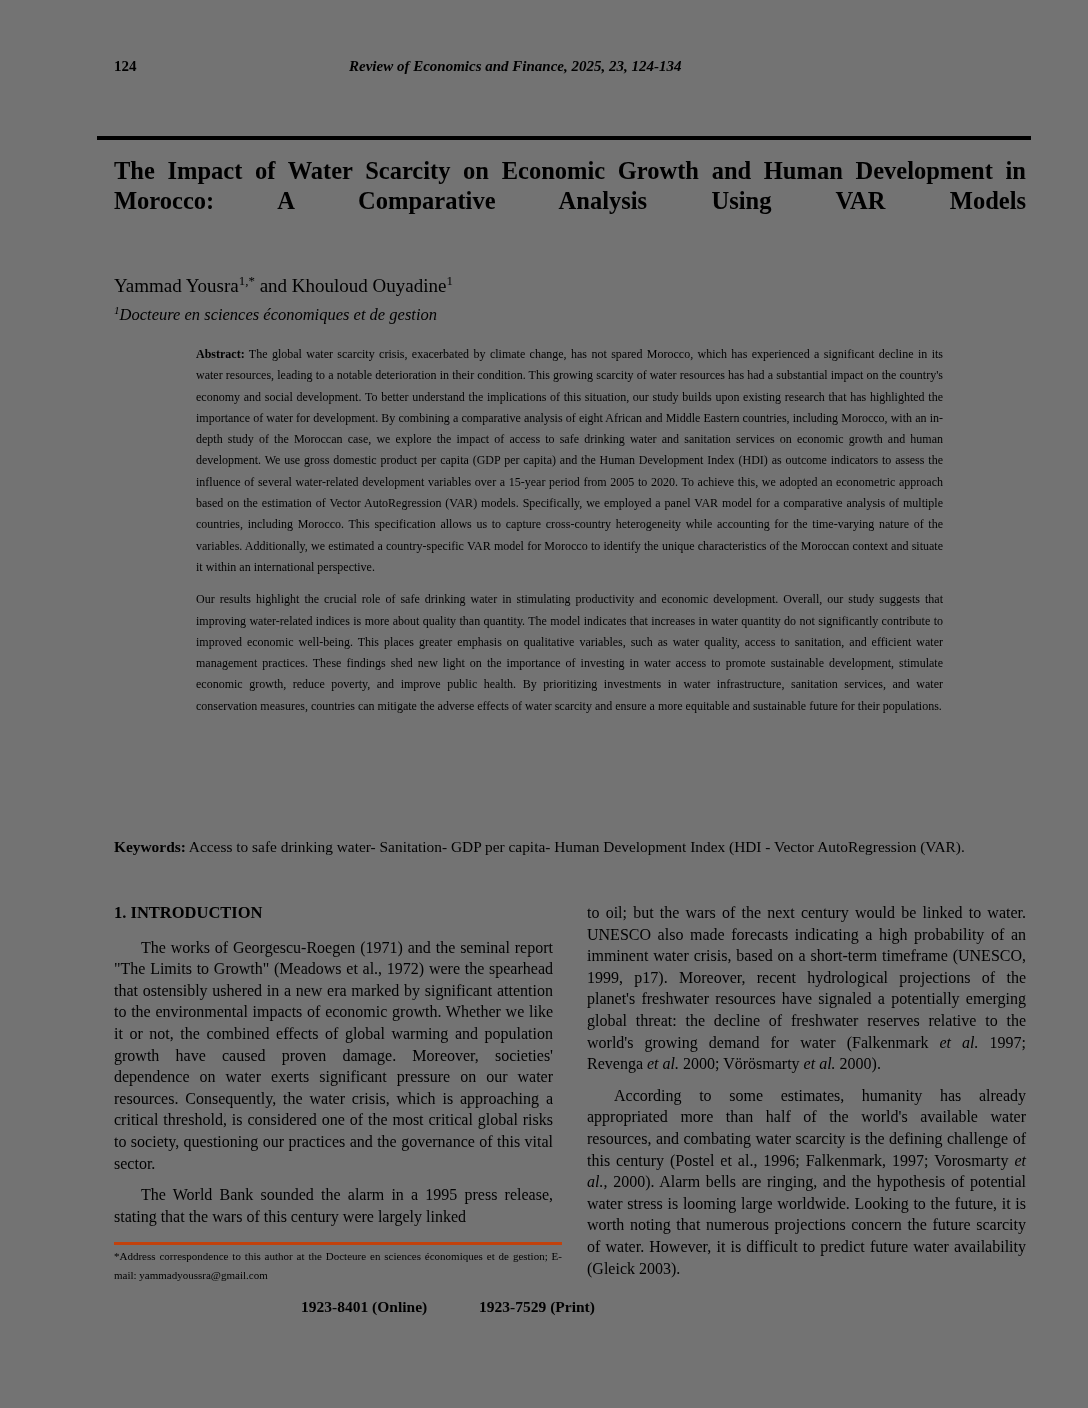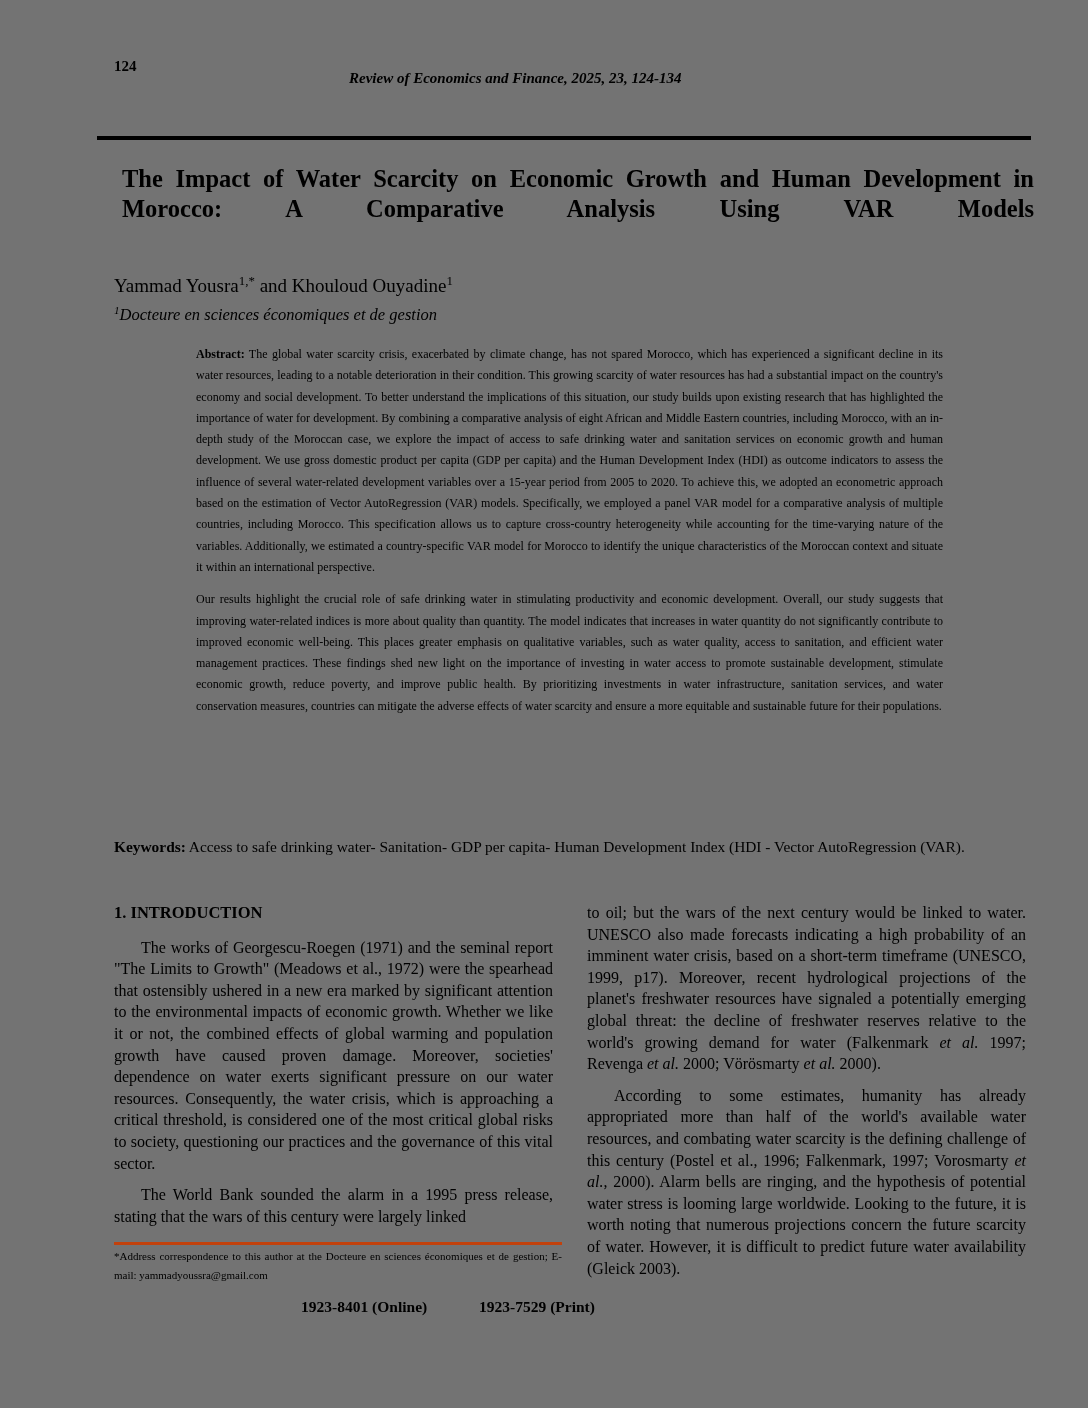--- a/index.html
+++ b/index.html
@@ -7,21 +7,21 @@
     width: 1088px; height: 1408px; position: relative;
     font-family: "Liberation Serif", serif; color: #000;
   }
   .page { position: absolute; inset: 0; background: #737373; overflow: hidden; }
 
   .header-pagenum {
     position: absolute; top: 58px; left: 114px;
     font-size: 15px; font-weight: bold;
   }
   .header-journal {
-    position: absolute; top: 70px; left: 349px;
+    position: absolute; top: 58px; left: 349px;
     font-size: 15px; font-weight: bold; font-style: italic;
   }
   .header-rule {
     position: absolute; top: 136px; left: 97px; width: 934px; height: 4px;
     background: #000;
   }
 
   .article-title {
     position: absolute; top: 156px; left: 114px; width: 912px;
     font-size: 24.5px; font-weight: bold; line-height: 30px;
@@ -72,21 +72,21 @@
 </style>
 </head>
 <body>
 
 <div class="page">
 
   <div class="header-pagenum">124</div>
   <div class="header-journal">Review of Economics and Finance, 2025, 23, 124-134</div>
   <div class="header-rule"></div>
 
-  <h1 class="article-title" style="margin:8px;">The Impact of Water Scarcity on Economic Growth and Human Development in Morocco: A Comparative Analysis Using VAR Models</h1>
+  <h1 class="article-title" style="margin:0;">The Impact of Water Scarcity on Economic Growth and Human Development in Morocco: A Comparative Analysis Using VAR Models</h1>
 
   <div class="authors">Yammad Yousra<sup>1,*</sup> and Khouloud Ouyadine<sup>1</sup></div>
 
   <div class="affiliation"><sup>1</sup>Docteure en sciences économiques et de gestion</div>
 
   <div class="abstract">
     <p><b>Abstract:</b> <span>The global water scarcity crisis, exacerbated by climate change, has not spared Morocco, which has experienced a significant decline in its water resources, leading to a notable deterioration in their condition. This growing scarcity of water resources has had a substantial impact on the country's economy and social development. To better understand the implications of this situation, our study builds upon existing research that has highlighted the importance of water for development. By combining a comparative analysis of eight African and Middle Eastern countries, including Morocco, with an in-depth study of the Moroccan case, we explore the impact of access to safe drinking water and sanitation services on economic growth and human development. We use gross domestic product per capita (GDP per capita) and the Human Development Index (HDI) as outcome indicators to assess the influence of several water-related development variables over a 15-year period from 2005 to 2020. To achieve this, we adopted an econometric approach based on the estimation of Vector AutoRegression (VAR) models. Specifically, we employed a panel VAR model for a comparative analysis of multiple countries, including Morocco. This specification allows us to capture cross-country heterogeneity while accounting for the time-varying nature of the variables. Additionally, we estimated a country-specific VAR model for Morocco to identify the unique characteristics of the Moroccan context and situate it within an international perspective.</span></p>
     <p><span>Our results highlight the crucial role of safe drinking water in stimulating productivity and economic development. Overall, our study suggests that improving water-related indices is more about quality than quantity. The model indicates that increases in water quantity do not significantly contribute to improved economic well-being. This places greater emphasis on qualitative variables, such as water quality, access to sanitation, and efficient water management practices. These findings shed new light on the importance of investing in water access to promote sustainable development, stimulate economic growth, reduce poverty, and improve public health. By prioritizing investments in water infrastructure, sanitation services, and water conservation measures, countries can mitigate the adverse effects of water scarcity and ensure a more equitable and sustainable future for their populations.</span></p>
   </div>
 

